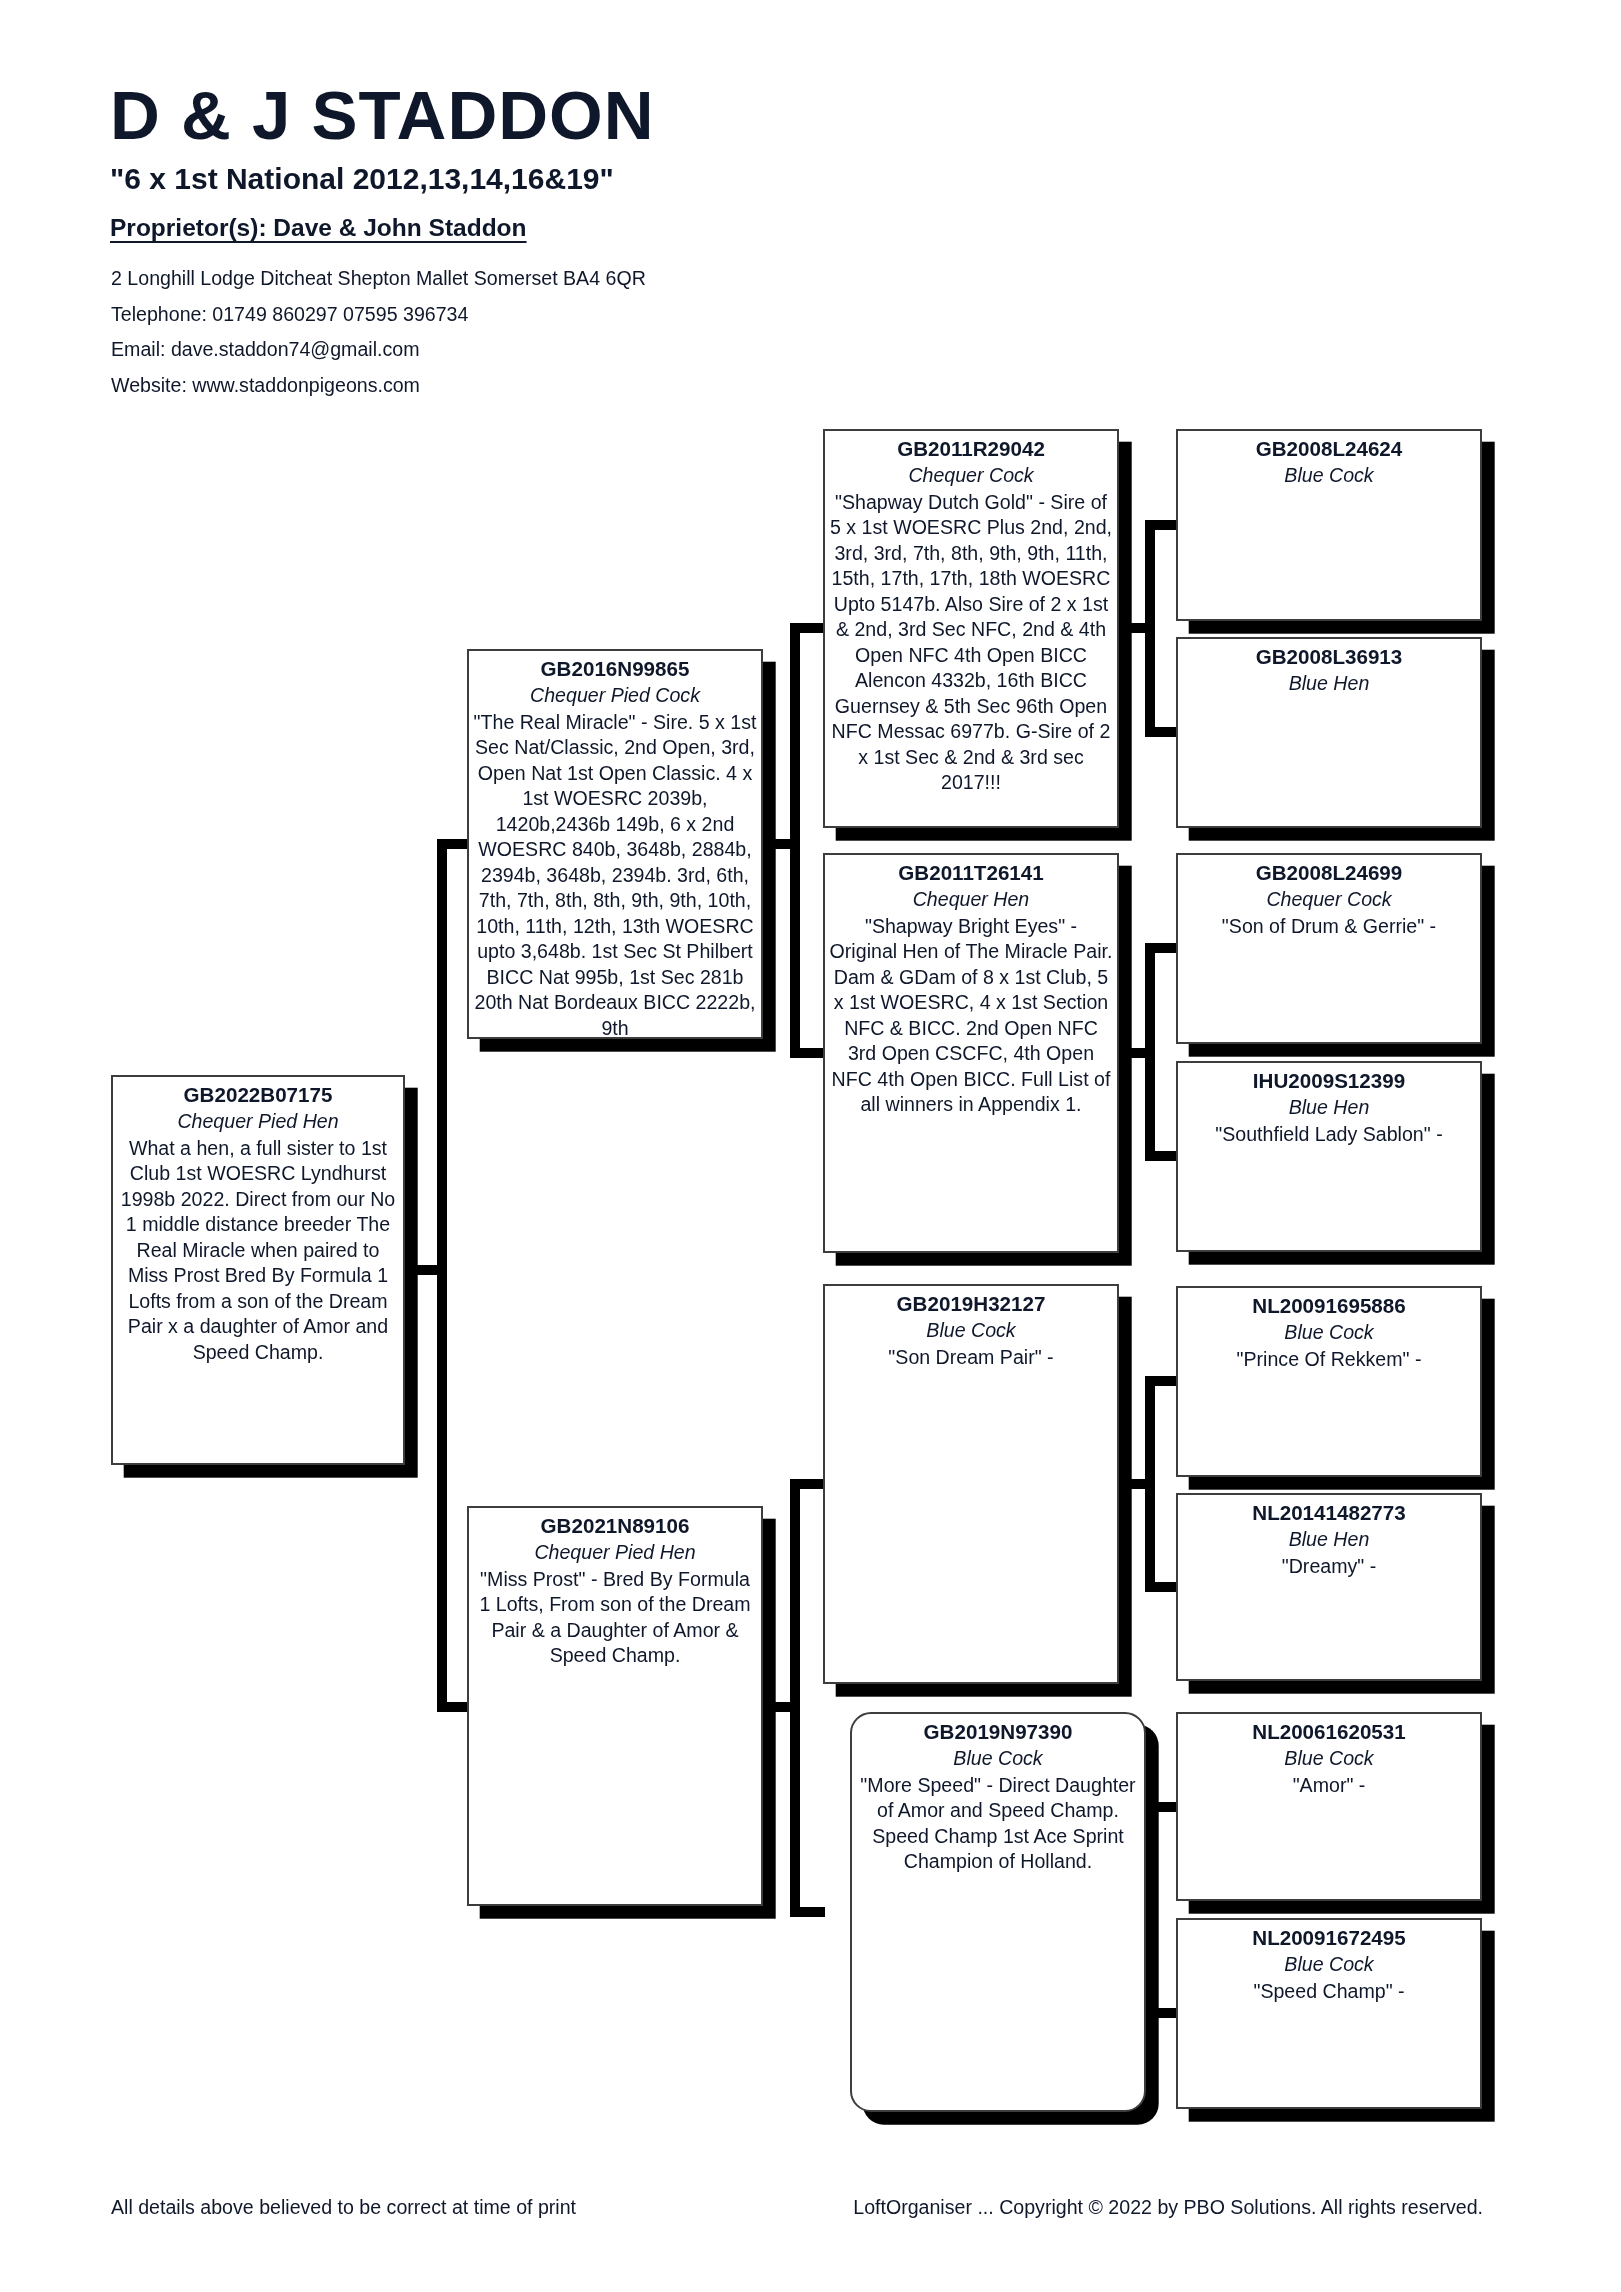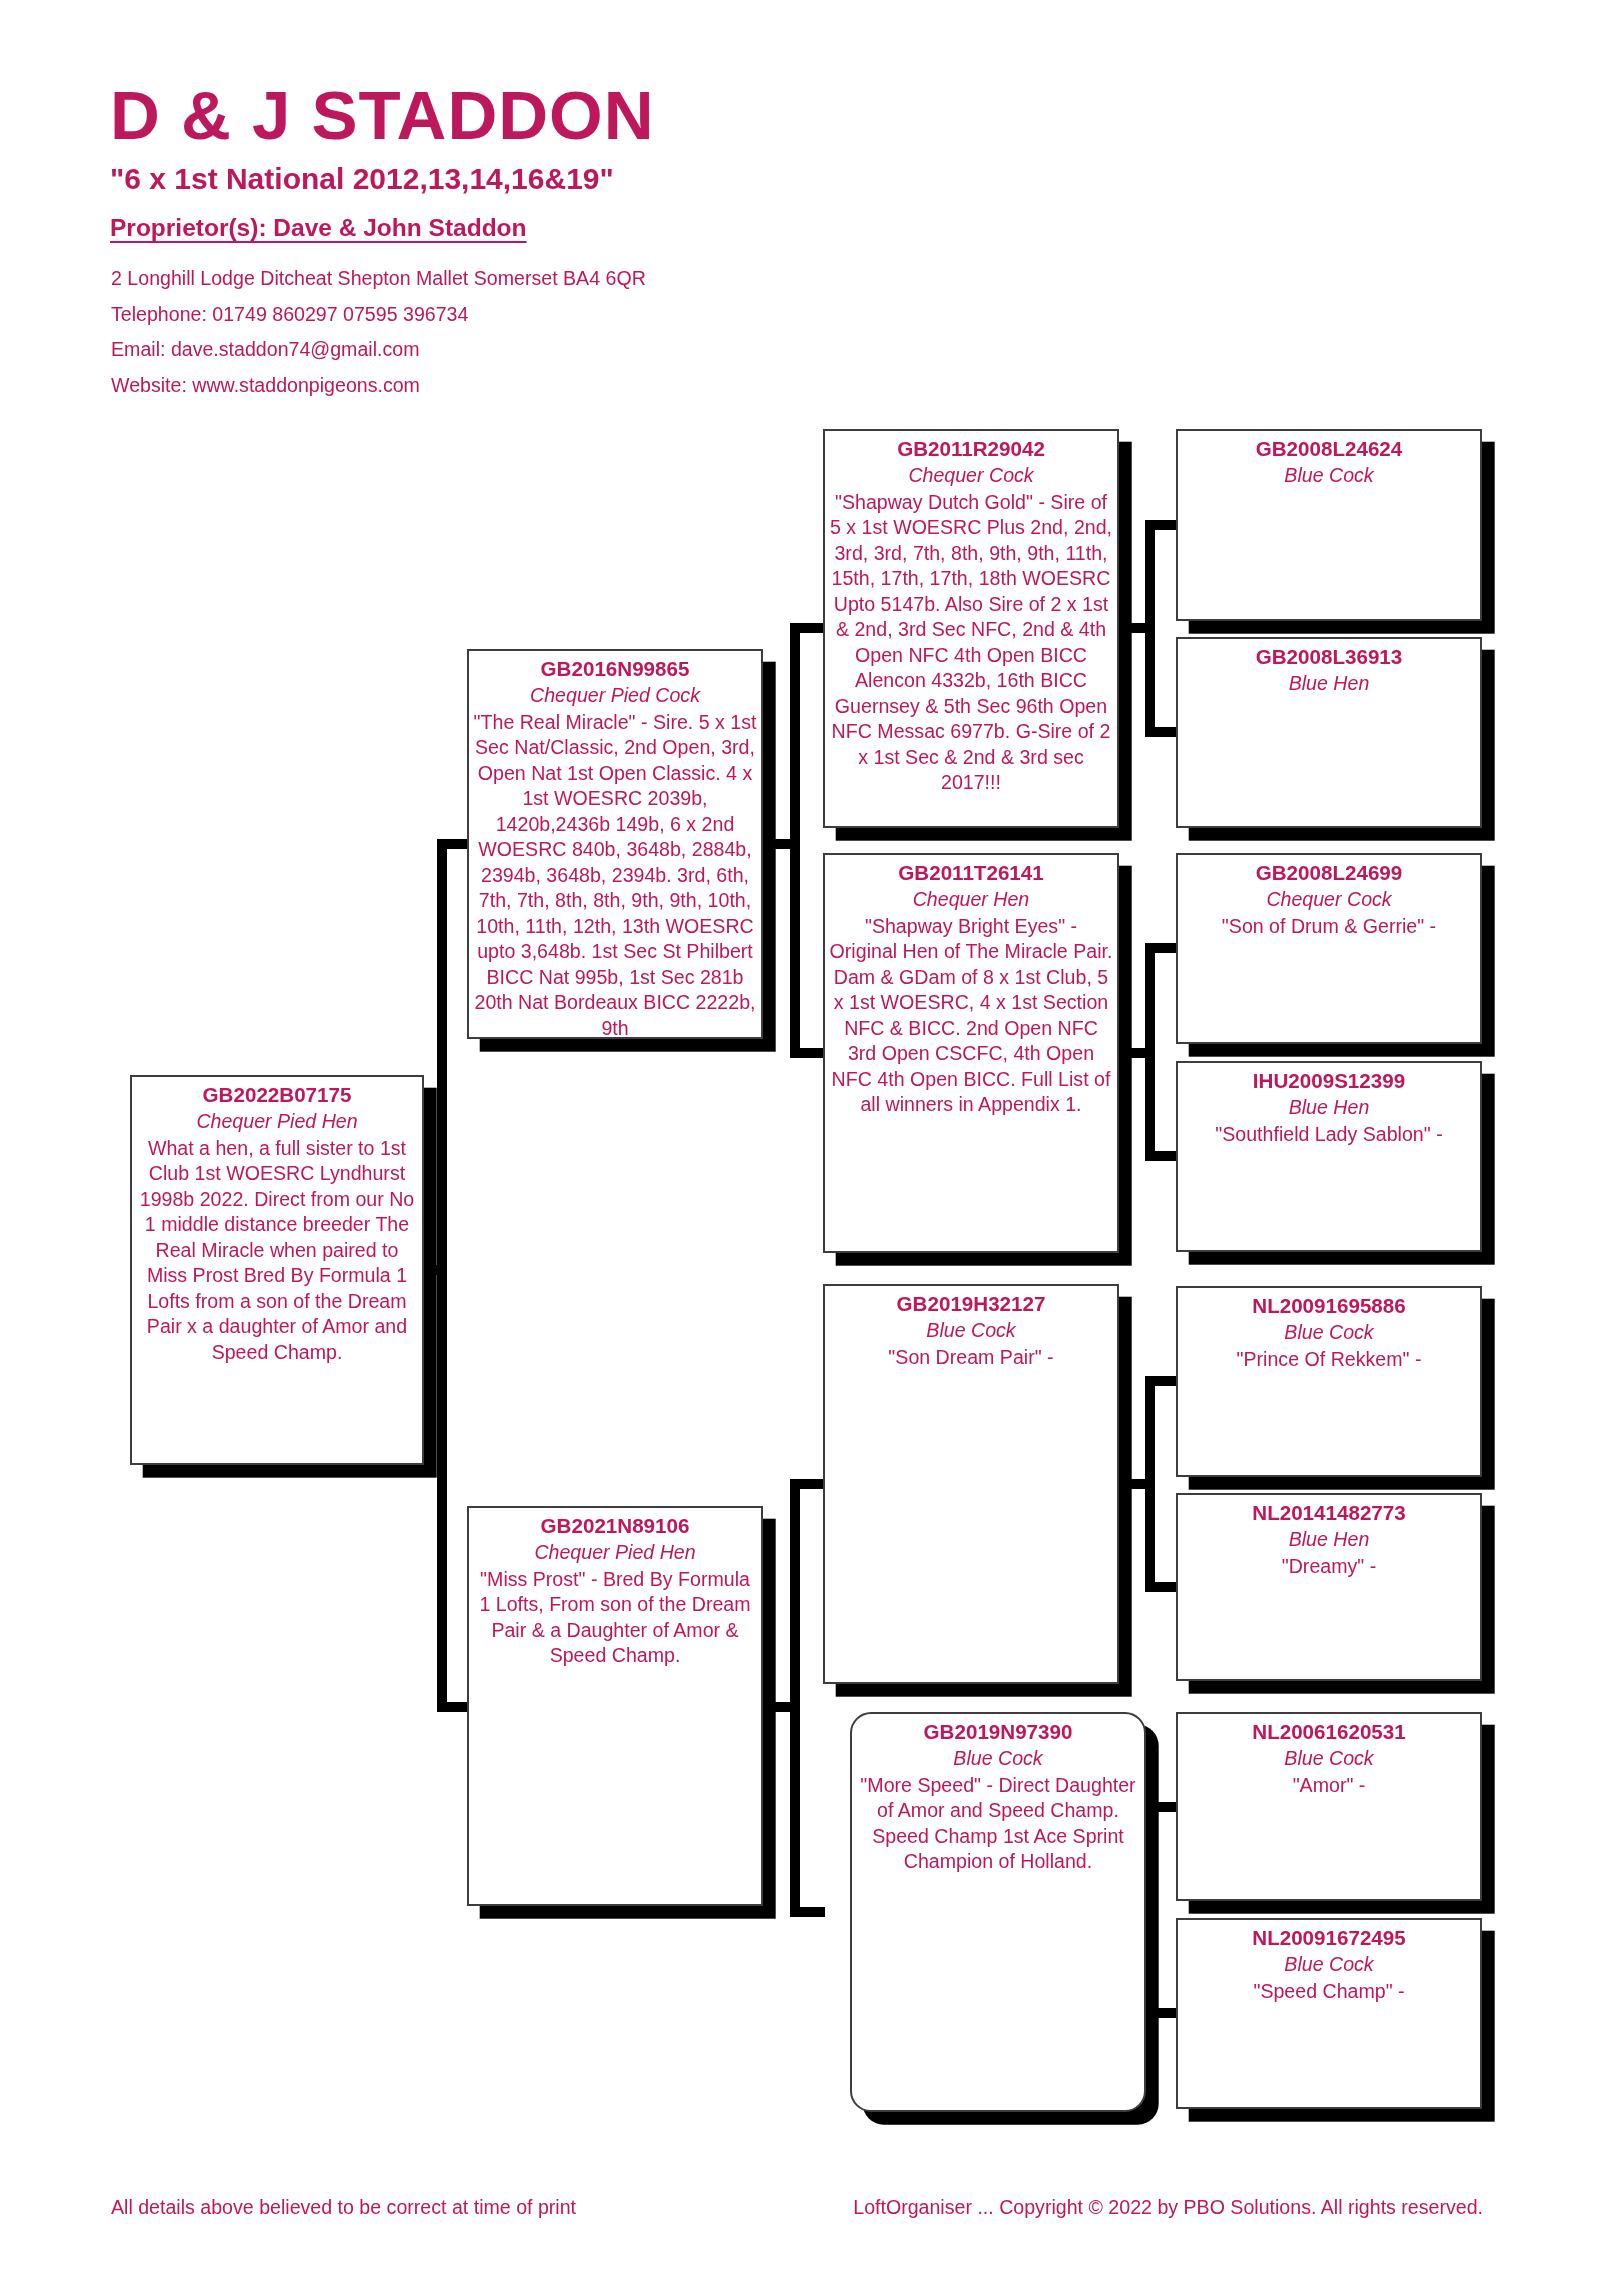--- a/index.html
+++ b/index.html
@@ -1,18 +1,18 @@
 <!DOCTYPE html>
 <html><head>
 <meta charset="utf-8">
 <style>
   html,body { margin:0; padding:0; background:#e8e8e8; }
   .page {
     position:relative; width:1621px; height:2293px; background:#fff;
-    font-family:"Liberation Sans", sans-serif; color:#be185d; overflow:hidden;
+    font-family:"Liberation Sans", sans-serif; color:#0f172a; overflow:hidden;
   }
   
   .loft-name   { position:absolute; left:110px; top:76px;  font-size:69px; font-weight:bold; letter-spacing:1px; white-space:nowrap; }
   .tagline     { position:absolute; left:110px; top:162px; font-size:30px; font-weight:bold; white-space:nowrap; }
   .proprietors { position:absolute; left:110px; top:214px; font-size:24.5px; font-weight:bold; text-decoration:underline; text-underline-offset:4.9px; white-space:nowrap; }
   .contact     { position:absolute; left:111px; font-size:19.6px; white-space:nowrap; }
   .c1 { top:267px; } .c2 { top:303px; } .c3 { top:338px; } .c4 { top:374px; }
 
   
   .pbox {
@@ -82,21 +82,21 @@
   <div class="cx" style="left:1119px;top:1479px;width:35px;height:9.8px;"></div>
   <div class="cx" style="left:1145px;top:1376px;width:9.8px;height:216px;"></div>
   <div class="cx" style="left:1145px;top:1376px;width:33px;height:9.8px;"></div>
   <div class="cx" style="left:1145px;top:1582px;width:33px;height:9.8px;"></div>
 
   <div class="cx" style="left:1119px;top:1907px;width:35px;height:9.8px;"></div>
   <div class="cx" style="left:1145px;top:1802px;width:9.8px;height:217px;"></div>
   <div class="cx" style="left:1145px;top:1802px;width:33px;height:9.8px;"></div>
   <div class="cx" style="left:1145px;top:2008px;width:33px;height:9.8px;"></div>
 
-  <div class="pbox" style="left:111px;top:1075px;width:294px;height:390px;margin-left:19px;">
+  <div class="pbox" style="left:111px;top:1075px;width:294px;height:390px;">
     <div class="ring">GB2022B07175</div>
     <div class="sex">Chequer Pied Hen</div>
     <div class="notes">What a hen, a full sister to 1st Club 1st WOESRC Lyndhurst 1998b 2022.  Direct from our No 1 middle distance breeder The Real Miracle when paired to Miss Prost Bred By Formula 1 Lofts from a son of the Dream Pair x a daughter of Amor and Speed Champ.</div>
   </div>
 
   <div class="pbox" style="left:467px;top:649px;width:296px;height:390px;">
     <div class="ring">GB2016N99865</div>
     <div class="sex">Chequer Pied Cock</div>
     <div class="notes">"The Real Miracle" - Sire. 5 x 1st Sec Nat/Classic, 2nd Open, 3rd, Open Nat 1st Open Classic. 4 x 1st WOESRC 2039b, 1420b,2436b  149b, 6 x 2nd WOESRC 840b, 3648b, 2884b, 2394b, 3648b, 2394b. 3rd, 6th, 7th, 7th, 8th, 8th, 9th, 9th, 10th, 10th, 11th, 12th, 13th WOESRC upto 3,648b. 1st Sec St Philbert BICC Nat 995b, 1st Sec 281b 20th Nat Bordeaux BICC 2222b, 9th</div>
   </div>

